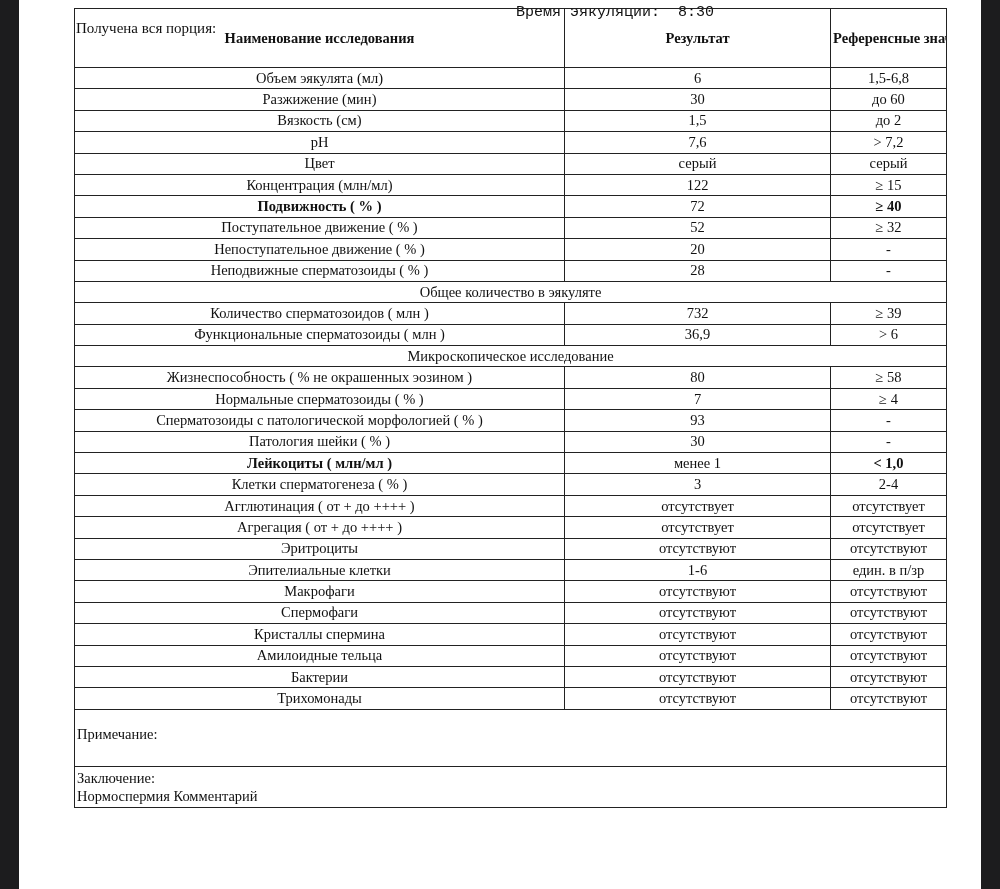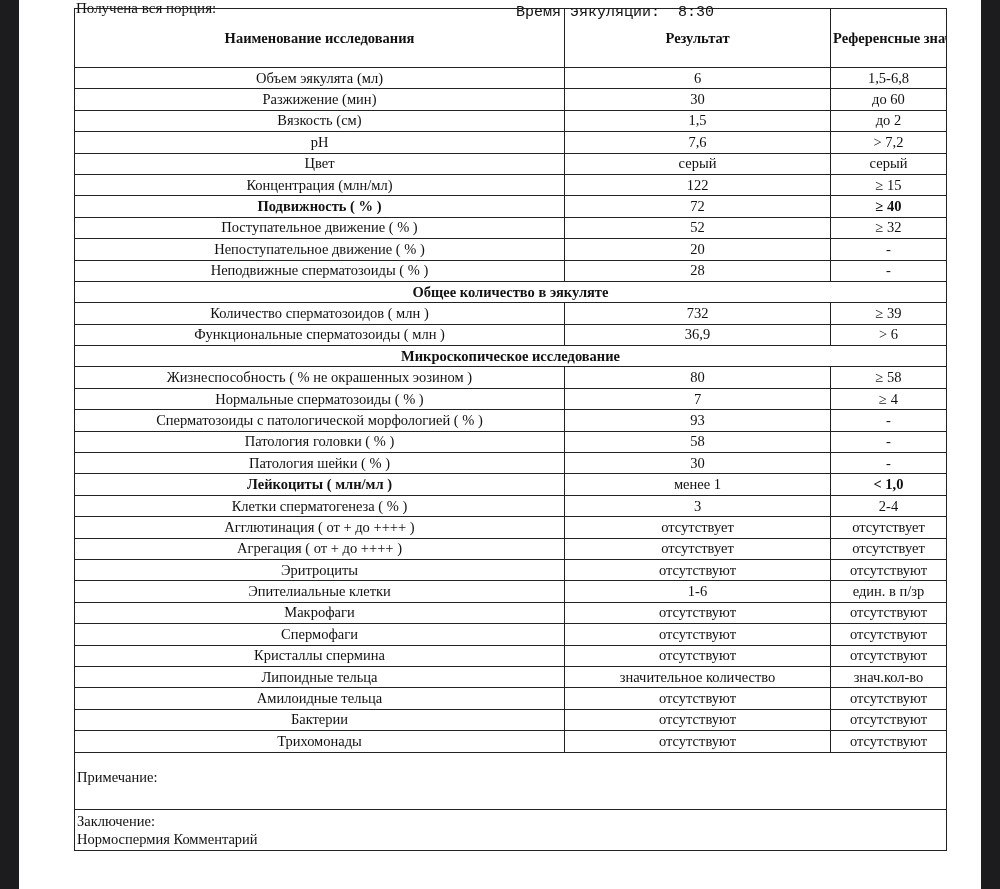--- a/index.html
+++ b/index.html
@@ -9,21 +9,21 @@
     font-family: "Liberation Serif", "DejaVu Serif", serif;
     color: #111;
     position: relative;
   }
   .page {
     position: absolute; left: 19px; top: 0; width: 962px; height: 889px;
     background: #ffffff;
     overflow: hidden;
   }
   .meta-left {
-    position: absolute; left: 57px; top: 0; font-size: 15px; white-space: nowrap;
+    position: absolute; left: 57px; top: 20px; font-size: 15px; white-space: nowrap;
   }
   .meta-right {
     position: absolute; left: 497px; top: 4px; font-size: 15px; white-space: pre; font-family: Liberation Mono, monospace;
   }
   table.report {
     position: absolute; left: 55px; top: 8px;
     width: 872px;
     border-collapse: collapse;
     table-layout: fixed;
     font-size: 14.5px;
@@ -38,21 +38,21 @@
     white-space: nowrap;
     overflow: hidden;
   }
   table.report th {
     font-weight: bold;
     font-size: 14.5px;
     height: 58px;
   }
   th.ref-head { white-space: normal; line-height: 18px; font-size: 14.5px; padding: 0; }
   td.bold, td.bold span { font-weight: bold; }
-  tr.section td { font-weight: bold; }
+  tr.section td { font-weight: normal; }
   tr.note td {
     text-align: left; vertical-align: top; height: 41px; padding: 15px 2px 0 2px;
     line-height: 18px; white-space: normal;
   }
   tr.conclusion td {
     text-align: left; vertical-align: top; height: 38px; padding: 2px 2px 0 2px;
     line-height: 18px; white-space: normal;
   }
   .block { display: block; }
   col.c1 { width: 490px; }
@@ -158,25 +158,20 @@
         <td>Нормальные сперматозоиды ( % )</td>
         <td>7</td>
         <td>≥ 4</td>
       </tr>
       <tr>
         <td>Сперматозоиды с патологической морфологией ( % )</td>
         <td>93</td>
         <td>-</td>
       </tr>
       <tr>
-        <td>Патология головки ( % )</td>
-        <td>58</td>
-        <td>-</td>
-      </tr>
-      <tr>
         <td>Патология шейки ( % )</td>
         <td>30</td>
         <td>-</td>
       </tr>
       <tr>
         <td class="bold">Лейкоциты ( млн/мл )</td>
         <td>менее 1</td>
         <td class="bold">&lt; 1,0</td>
       </tr>
       <tr>
@@ -211,25 +206,20 @@
       </tr>
       <tr>
         <td>Спермофаги</td>
         <td>отсутствуют</td>
         <td>отсутствуют</td>
       </tr>
       <tr>
         <td>Кристаллы спермина</td>
         <td>отсутствуют</td>
         <td>отсутствуют</td>
-      </tr>
-      <tr>
-        <td>Липоидные тельца</td>
-        <td>значительное количество</td>
-        <td>знач.кол-во</td>
       </tr>
       <tr>
         <td>Амилоидные тельца</td>
         <td>отсутствуют</td>
         <td>отсутствуют</td>
       </tr>
       <tr>
         <td>Бактерии</td>
         <td>отсутствуют</td>
         <td>отсутствуют</td>

